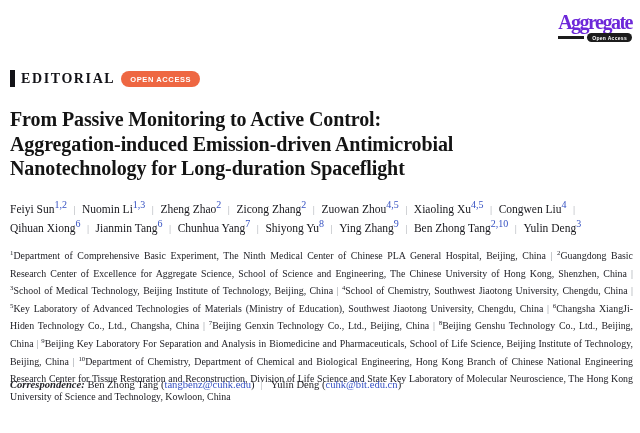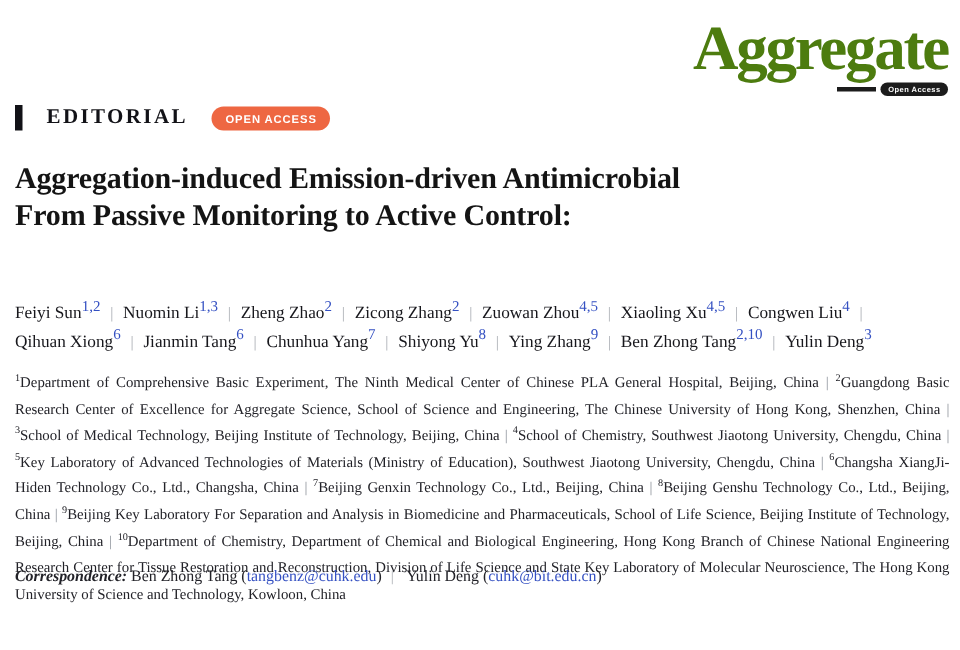--- a/index.html
+++ b/index.html
@@ -1,28 +1,28 @@
 <!DOCTYPE html>
 <html style="--accent: #ee6742; --link: #3450c2;"><head>
 <meta charset="utf-8">
 <style>
   * { margin: 0; padding: 0; box-sizing: border-box; }
   html, body { width: 640px; height: 433px; background: #ffffff; overflow: hidden; }
   body { font-family: "Liberation Serif", "DejaVu Serif", serif; color: #1a1a1a; position: relative; }
 
   
   .logo-wrap { position: absolute; top: 12px; right: 8px; text-align: right; }
-  .logo-text { font-weight: 700; font-size: 42px; letter-spacing: -1.5px; color: #4d7c0f; line-height: 1; }
+  .logo-text { font-weight: 700; font-size: 20px; letter-spacing: -1.5px; color: #6d28d9; line-height: 1; }
   .logo-sub { display: flex; justify-content: flex-end; align-items: center; gap: 3px; margin-top: 1px; }
   .logo-dash { width: 26px; height: 2.5px; background: #1c1c1c; }
   .logo-oa-pill { background: #1c1c1c; color: #ffffff; font-family: "Liberation Sans", sans-serif;
                   font-size: 5px; font-weight: 700; padding: 1.5px 5px; border-radius: 5px; letter-spacing: 0.3px; }
 
   
-  .editorial-row { position: absolute; top: 70px; left: 10px; display: flex; align-items: center; gap: 16px; }
+  .editorial-row { position: absolute; top: 70px; left: 10px; display: flex; align-items: center; gap: 6px; }
   .editorial-bar { width: 5px; height: 17px; background: #121217; }
   .editorial-label { font-weight: 700; font-size: 14px; letter-spacing: 1.6px; color: #121217; }
   .oa-pill { background: var(--accent, #ee6742); color: #ffffff; font-family: "Liberation Sans", sans-serif;
              font-size: 7.5px; font-weight: 700; letter-spacing: 0.6px; padding: 4px 9px 3px 9px; border-radius: 10px; }
 
   
   .title { position: absolute; top: 107px; left: 10px; width: 620px; font-weight: 700;
            font-size: 20px; line-height: 24.5px; color: #141414; letter-spacing: -0.1px; }
 
   
@@ -54,22 +54,23 @@
   </div>
 </div>
 
 <div class="editorial-row">
   <span class="editorial-bar"></span>
   <span class="editorial-label">EDITORIAL</span>
   <span class="oa-pill">OPEN ACCESS</span>
 </div>
 
 <h1 class="title">
+  <div>From Passive Monitoring to Active Control:</div>
   <div>Aggregation-induced Emission-driven Antimicrobial</div>
-  <div>From Passive Monitoring to Active Control:</div>
+  <div>Nanotechnology for Long-duration Spaceflight</div>
 </h1>
 
 <div class="authors">
     <div class="author-row"><span class="author">Feiyi Sun<sup>1,2</sup></span><span class="sep">|</span><span class="author">Nuomin Li<sup>1,3</sup></span><span class="sep">|</span><span class="author">Zheng Zhao<sup>2</sup></span><span class="sep">|</span><span class="author">Zicong Zhang<sup>2</sup></span><span class="sep">|</span><span class="author">Zuowan Zhou<sup>4,5</sup></span><span class="sep">|</span><span class="author">Xiaoling Xu<sup>4,5</sup></span><span class="sep">|</span><span class="author">Congwen Liu<sup>4</sup></span><span class="sep">|</span></div>
     <div class="author-row"><span class="author">Qihuan Xiong<sup>6</sup></span><span class="sep">|</span><span class="author">Jianmin Tang<sup>6</sup></span><span class="sep">|</span><span class="author">Chunhua Yang<sup>7</sup></span><span class="sep">|</span><span class="author">Shiyong Yu<sup>8</sup></span><span class="sep">|</span><span class="author">Ying Zhang<sup>9</sup></span><span class="sep">|</span><span class="author">Ben Zhong Tang<sup>2,10</sup></span><span class="sep">|</span><span class="author">Yulin Deng<sup>3</sup></span></div>
   </div>
 
 <p class="affiliations"><sup>1</sup>Department of Comprehensive Basic Experiment, The Ninth Medical Center of Chinese PLA General Hospital, Beijing, China<span class="sep-aff"> | </span><sup>2</sup>Guangdong Basic Research Center of Excellence for Aggregate Science, School of Science and Engineering, The Chinese University of Hong Kong, Shenzhen, China<span class="sep-aff"> | </span><sup>3</sup>School of Medical Technology, Beijing Institute of Technology, Beijing, China<span class="sep-aff"> | </span><sup>4</sup>School of Chemistry, Southwest Jiaotong University, Chengdu, China<span class="sep-aff"> | </span><sup>5</sup>Key Laboratory of Advanced Technologies of Materials (Ministry of Education), Southwest Jiaotong University, Chengdu, China<span class="sep-aff"> | </span><sup>6</sup>Changsha XiangJi-Hiden Technology Co., Ltd., Changsha, China<span class="sep-aff"> | </span><sup>7</sup>Beijing Genxin Technology Co., Ltd., Beijing, China<span class="sep-aff"> | </span><sup>8</sup>Beijing Genshu Technology Co., Ltd., Beijing, China<span class="sep-aff"> | </span><sup>9</sup>Beijing Key Laboratory For Separation and Analysis in Biomedicine and Pharmaceuticals, School of Life Science, Beijing Institute of Technology, Beijing, China<span class="sep-aff"> | </span><sup>10</sup>Department of Chemistry, Department of Chemical and Biological Engineering, Hong Kong Branch of Chinese National Engineering Research Center for Tissue Restoration and Reconstruction, Division of Life Science and State Key Laboratory of Molecular Neuroscience, The Hong Kong University of Science and Technology, Kowloon, China</p>
 
 <p class="correspondence"><span class="corr-label">Correspondence:</span> Ben Zhong Tang (<a href="mailto:tangbenz@cuhk.edu">tangbenz@cuhk.edu</a>)<span class="corr-sep">|</span> Yulin Deng (<a href="mailto:deng@bit.edu.cn">cuhk@bit.edu.cn</a>)</p>

